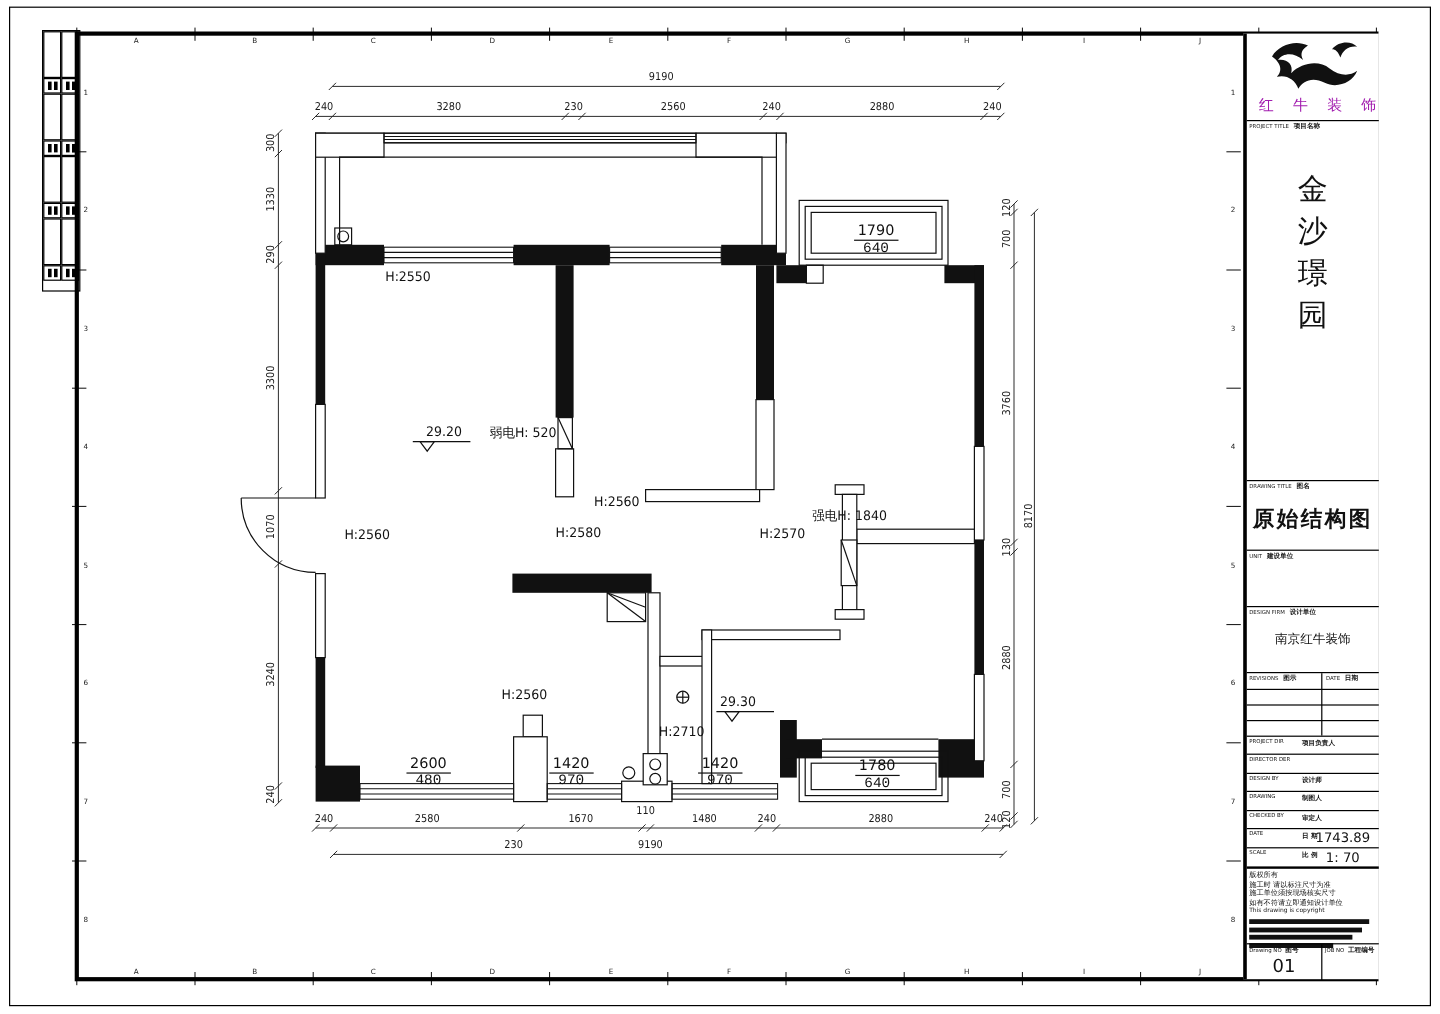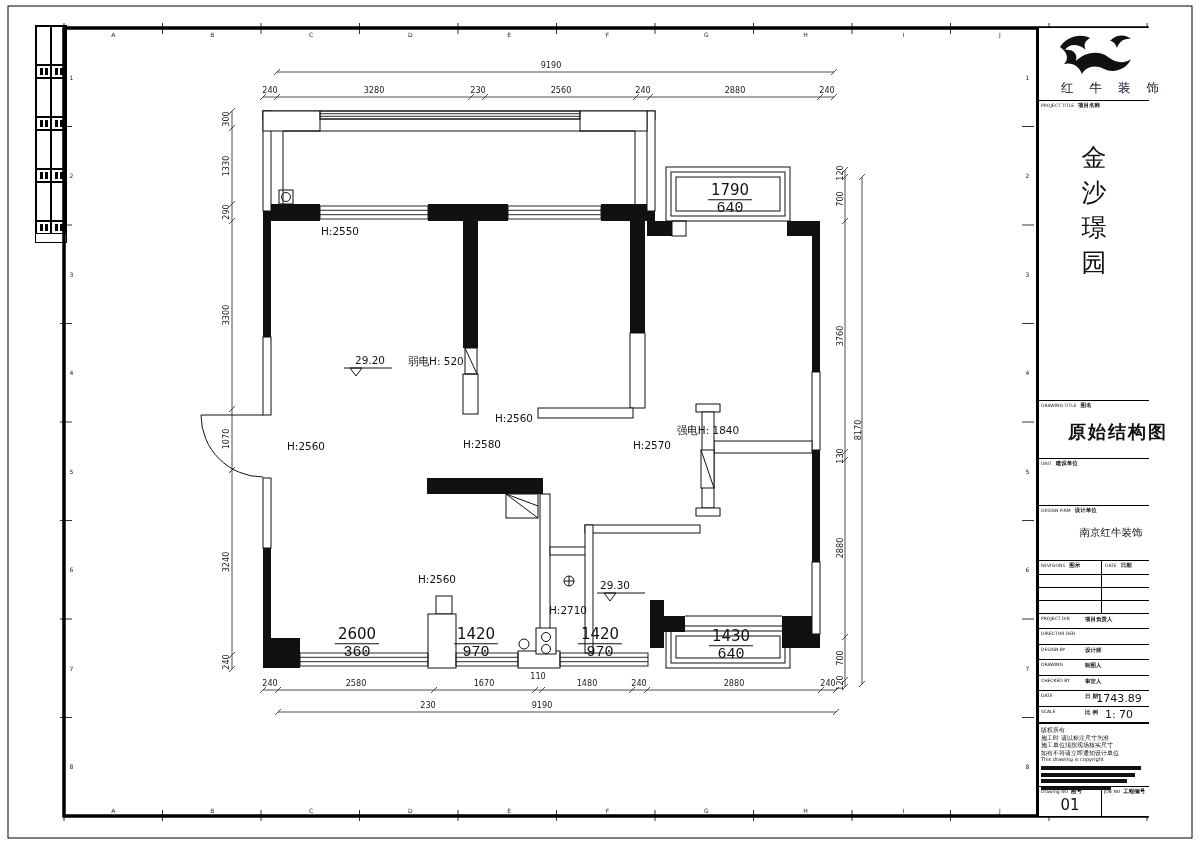--- a/index.html
+++ b/index.html
@@ -7,21 +7,21 @@
          font-family:"DejaVu Sans","Liberation Sans",sans-serif;color:#111;}
   svg.planlayer{position:absolute;left:0;top:0;}
 
   
   .dim{position:absolute;font-size:9px;color:#1a1a1a;white-space:nowrap;
        transform:translate(-50%,-50%) scaleX(.9);}
   .dim.v{transform:translate(-50%,-50%) rotate(-90deg) scaleX(.9);}
   .lbl{position:absolute;font-size:11px;color:#111;white-space:nowrap;
        transform:translate(-50%,-50%) scaleX(.95);}
   .frac{position:absolute;transform:translate(-50%,-50%);text-align:center;
-        font-size:15px;line-height:1.15;color:#111;}
+        font-size:12px;line-height:1.15;color:#111;}
   .frac .num{display:block;border-bottom:1px solid #111;padding:0 3px;}
   .frac .den{display:block;font-family:Liberation Mono, monospace;}
 
   
   .ruler-top,.ruler-bottom{position:absolute;left:64px;width:1083px;height:10px;
     display:flex;justify-content:space-around;align-items:center;font-size:6px;color:#222;}
   .ruler-top{top:29px;} .ruler-bottom{top:805px;}
   .ruler-left,.ruler-right{position:absolute;top:28px;height:788px;width:9px;display:flex;
     flex-direction:column;justify-content:space-around;align-items:center;font-size:6px;color:#222;}
   .ruler-left{left:67px;} .ruler-right{left:1023px;}
@@ -36,27 +36,27 @@
        background-size:3px 7px;background-position:3px center,8px center;background-repeat:no-repeat;}
 
   
   .tb{position:absolute;left:1036px;top:28px;width:110px;height:788px;border-left:3px solid #000;
       background:#fff;}
   .tb .cellline{position:absolute;left:0;width:110px;border-top:1px solid #000;}
   .tb .thick{border-top:2.5px solid #000;}
   .tb-lblrow{position:absolute;left:0;width:108px;padding:1px 2px;display:flex;gap:4px;align-items:baseline;}
   .tb-lblrow .en{font-size:4.5px;color:#222;transform-origin:left;white-space:nowrap;}
   .tb-lblrow .zh{font-size:5.5px;font-weight:bold;color:#111;white-space:nowrap;}
-  .brand{position:absolute;left:16px;top:52px;width:110px;text-align:center;font-size:12.5px;
-         letter-spacing:6px;padding-left:6px;box-sizing:border-box;color:#0f172a;}
+  .brand{position:absolute;left:4px;top:52px;width:110px;text-align:center;font-size:12.5px;
+         letter-spacing:6px;padding-left:6px;box-sizing:border-box;color:#a21caf;}
   .pname{position:absolute;left:0;top:112px;width:110px;display:flex;flex-direction:column;align-items:center;}
   .pname .pchar{font-size:25px;height:35px;line-height:35px;text-align:center;}
   .dtitle{position:absolute;left:0;top:392px;width:110px;text-align:center;font-size:18px;
-          font-weight:bold;letter-spacing:2px;padding-left:24px;}
-  .firm{position:absolute;left:0;top:498px;width:110px;text-align:center;font-size:10.5px;margin-left:17px;}
+          font-weight:bold;letter-spacing:2px;}
+  .firm{position:absolute;left:0;top:498px;width:110px;text-align:center;font-size:10.5px;}
   .rev-div{position:absolute;left:62px;top:533px;height:52px;border-left:1px solid #000;}
   .tb-row{position:absolute;left:0;width:110px;height:15px;border-top:1px solid #000;}
   .tb-row .en{position:absolute;left:2px;top:2px;font-size:4.5px;white-space:nowrap;}
   .tb-row .zh{position:absolute;left:46px;top:2px;font-size:5.5px;font-weight:bold;white-space:nowrap;}
   .tb-row .val{position:absolute;left:52px;right:2px;top:1px;text-align:center;font-size:11px;}
   .notes{position:absolute;left:0;top:696px;width:106px;padding:2px;font-size:6px;line-height:7.5px;}
   .notes .en-note{font-size:5px;}
   .notes .bar{height:4px;background:#111;margin:2.5px 0;}
   .tb-bottom{position:absolute;left:0;top:758px;width:110px;height:30px;border-top:1px solid #000;display:flex;justify-content:flex-end;}
   .tb-bottom .bcell{position:relative;height:100%;}
@@ -339,26 +339,26 @@
   <div class="lbl" style="left:306px;top:446px">H:2560</div>
   <div class="lbl" style="left:437px;top:579px">H:2560</div>
   <div class="lbl" style="left:568px;top:610px">H:2710</div>
   <div class="lbl" style="left:615px;top:585px">29.30</div>
 
   <div class="frac" style="left:730px;top:200px">
     <span class="num">1790</span>
     <span class="den">640</span>
   </div>
   <div class="frac" style="left:731px;top:646px">
-    <span class="num">1430</span>
+    <span class="num">1780</span>
     <span class="den">640</span>
   </div>
   <div class="frac" style="left:357px;top:644px">
     <span class="num">2600</span>
-    <span class="den">360</span>
+    <span class="den">480</span>
   </div>
   <div class="frac" style="left:476px;top:644px">
     <span class="num">1420</span>
     <span class="den">970</span>
   </div>
   <div class="frac" style="left:600px;top:644px">
     <span class="num">1420</span>
     <span class="den">970</span>
   </div>
 

